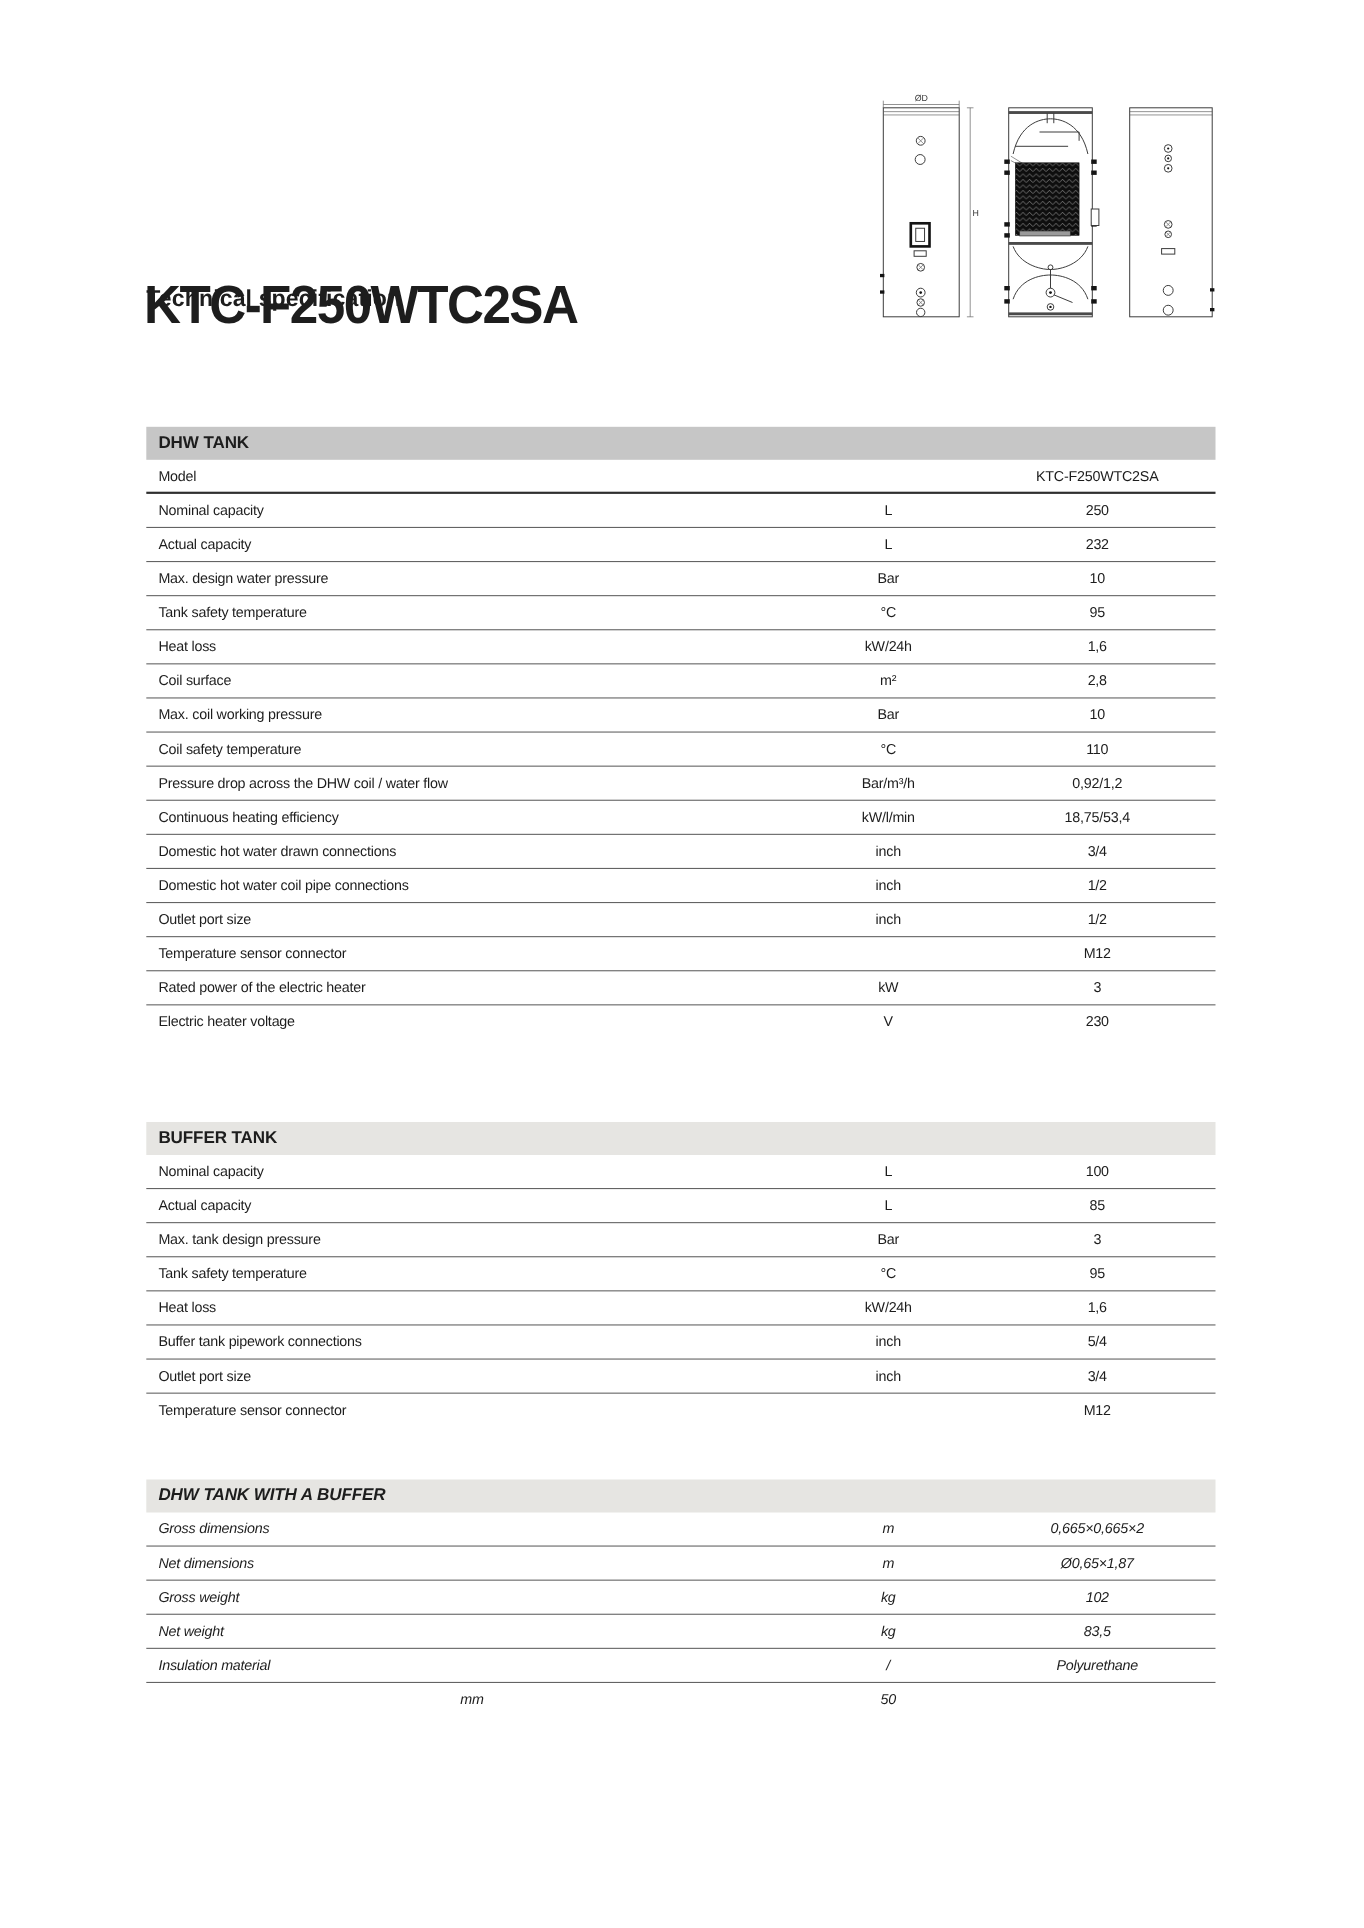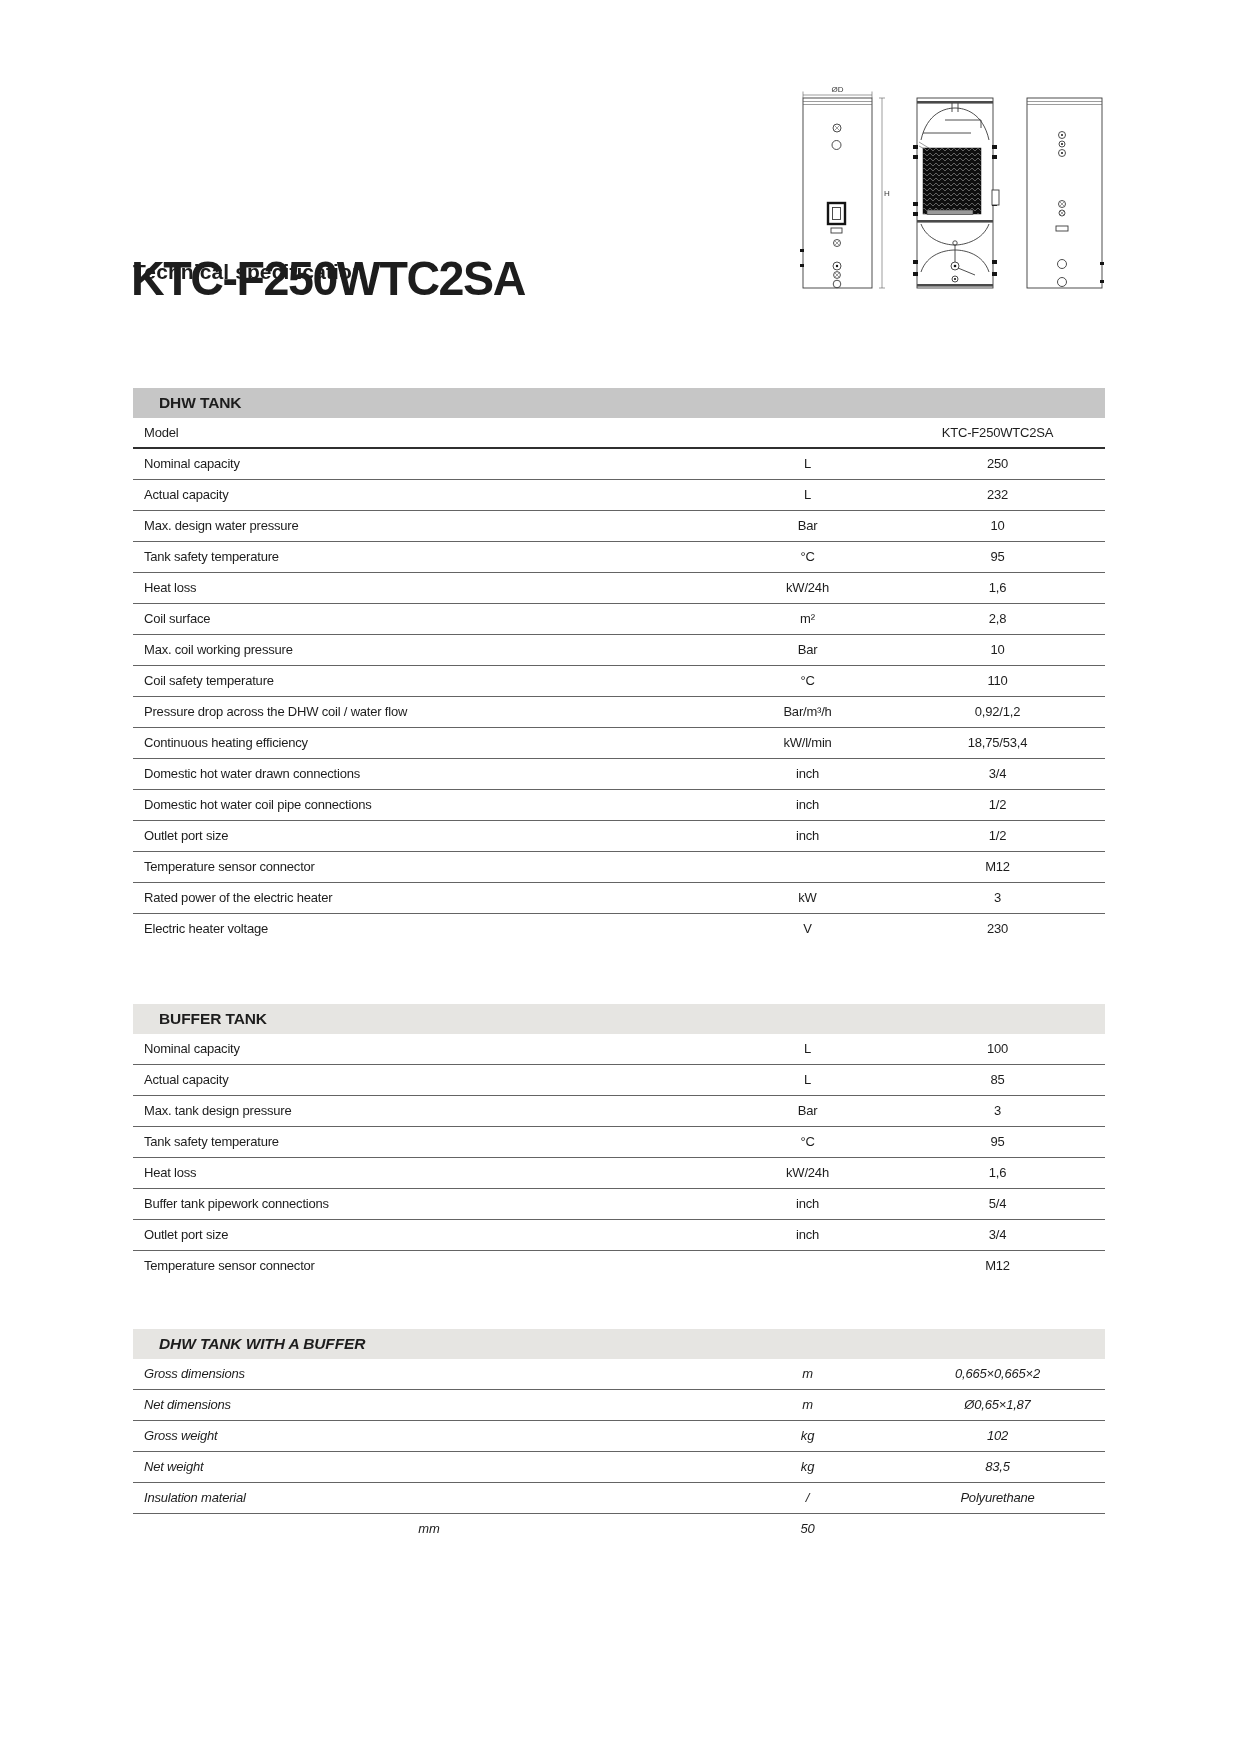--- a/index.html
+++ b/index.html
@@ -13,26 +13,26 @@
     font-size:21px;font-weight:bold;letter-spacing:.1px;margin-top:36px;
   }
   .model-title{
     position:absolute;left:131px;top:250px;
     font-size:49px;font-weight:bold;letter-spacing:-1.5px;
     transform:scaleX(.95);transform-origin:left top;white-space:nowrap;
   }
   .drawings{position:absolute;left:795px;top:82px;}
   .tables-wrap{position:absolute;left:133px;top:388px;width:972px;}
   .spec-table{width:100%;}
-  .spec-table.gap-lg{margin-top:59px;}
+  .spec-table.gap-lg{margin-top:75px;}
   .spec-table.gap-md{margin-top:47px;font-style:italic;}
   .table-bar{
     box-sizing:border-box;height:30px;line-height:30px;
     background:#e6e5e2;font-weight:bold;font-size:15.5px;
-    padding-left:26px;letter-spacing:-.1px;
+    padding-left:11px;letter-spacing:-.1px;
   }
   .table-bar.bar-dark{background:#c6c6c6;}
   .spec-row{
     box-sizing:border-box;display:grid;
     grid-template-columns:1fr 165px 215px;
     height:31px;line-height:29px;
     border-bottom:1px solid #646464;
     font-size:13px;letter-spacing:-.2px;
   }
   .spec-row:last-child{border-bottom:none;}

